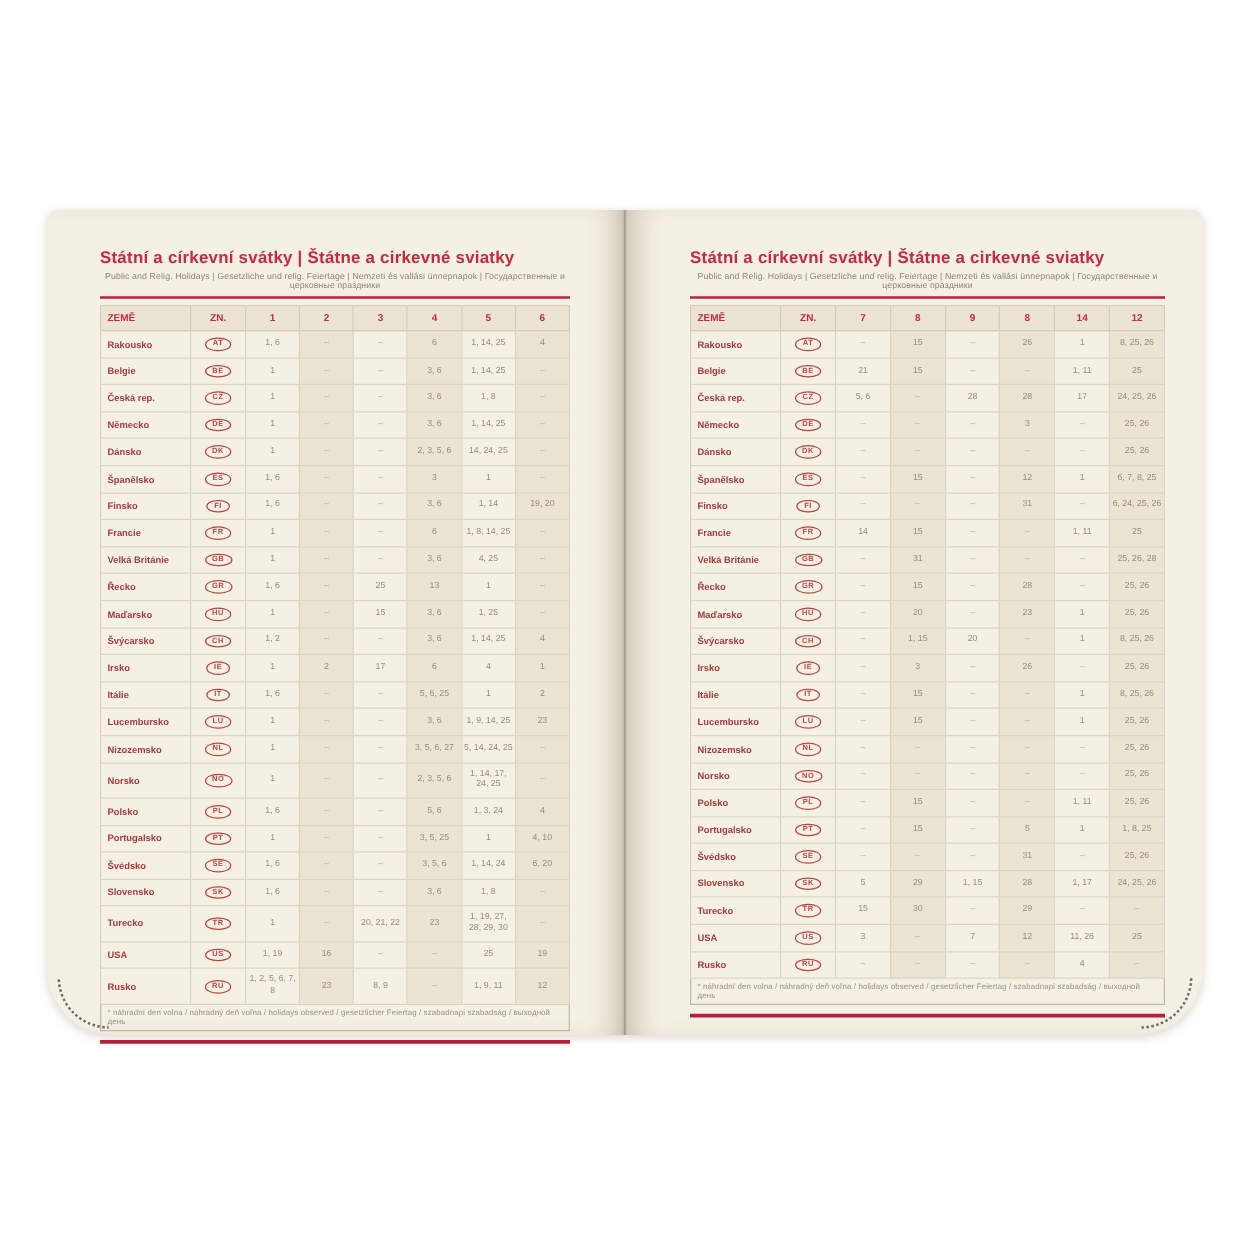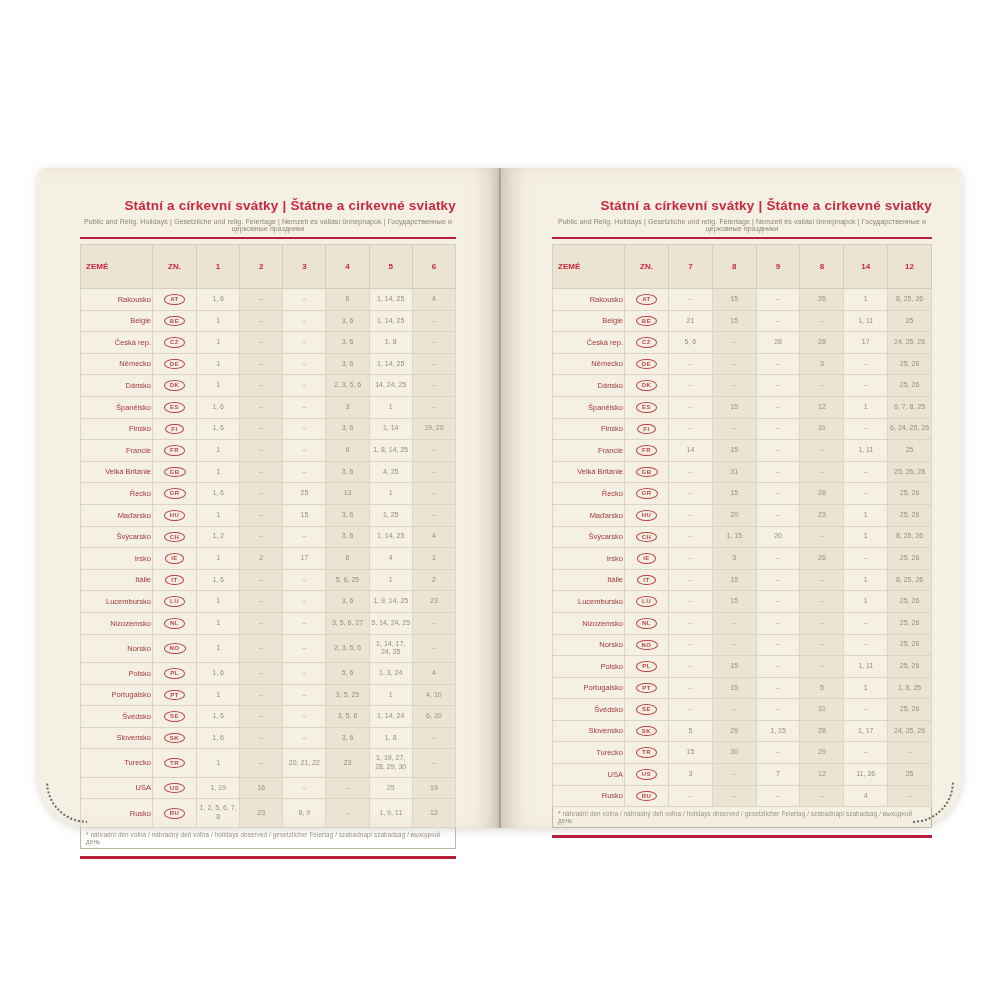--- a/index.html
+++ b/index.html
@@ -5,33 +5,33 @@
   html,body{margin:0;padding:0;background:#ffffff;width:1000px;height:1000px;overflow:hidden;
     font-family:"Liberation Sans", sans-serif;}
   .spread{position:absolute;left:38px;top:168px;width:924px;height:660px;display:flex;}
   .page{width:462px;height:660px;background:#f5f0e4;position:relative;box-sizing:border-box;
     box-shadow:0 2px 8px rgba(120,105,80,.25);}
   .page.left{border-radius:8px 0 0 52px;padding:30px 44px 0 42px;
     box-shadow:0 2px 8px rgba(120,105,80,.25), inset -20px 0 26px -16px rgba(95,80,55,.38);}
   .page.right{border-radius:0 8px 52px 0;padding:30px 30px 0 52px;
     box-shadow:0 2px 8px rgba(120,105,80,.25), inset 20px 0 26px -16px rgba(95,80,55,.38);}
   .gutter{position:absolute;left:461px;top:0;width:2px;height:660px;background:rgba(80,65,45,.25);}
-  h1.ptitle{margin:0 0 5px 0;text-align:right;font-size:13.5px;font-weight:bold;
+  h1.ptitle{margin:0 0 5px 0;text-align:left;font-size:13.5px;font-weight:bold;
     color:#c9283f;letter-spacing:.2px;}
   .subtitle{text-align:center;font-size:7px;color:#8d8477;margin-bottom:5px;letter-spacing:.1px;}
   .redrule{height:2px;background:#b81f3d;margin-bottom:5px;}
   table.hol{width:100%;border-collapse:collapse;table-layout:fixed;
     border:1px solid #c2b8a2;}
   col.c-country{width:72px;} col.c-code{width:44px;}
   th{font-size:8px;color:#c9283f;font-weight:bold;background:#ebe4d2;
-    border:1px solid #d6cdb9;padding:17px 2px;}
+    border:1px solid #d6cdb9;padding:5px 2px;}
   th.c-country{text-align:left;padding-left:5px;}
   td{border:1px solid #ddd5c2;font-size:7px;text-align:center;padding:5px 1px;
     color:#9a8c7a;line-height:1.25;}
-  td.t-country{text-align:right;padding-left:5px;font-weight:normal;color:#a63b3d;font-size:7.5px;}
+  td.t-country{text-align:left;padding-left:5px;font-weight:bold;color:#a63b3d;font-size:7.5px;}
   td.shade, th.shade{background:#ebe4d2;}
   td.dash{color:#b3a795;}
   .oval{display:inline-block;border:1px solid #bb4343;border-radius:50%;
     color:#bb4343;font-size:6px;font-weight:bold;padding:1px 5px;letter-spacing:.5px;line-height:1.1;}
   .footnote{border:1px solid #c2b8a2;border-top:none;font-size:6.3px;color:#9a9184;
     padding:3px 5px;letter-spacing:.1px;}
   .bottomrule{height:3px;background:#b81f3d;margin-top:7px;}
   .corner-arc{position:absolute;width:78px;height:78px;border:2px dotted #6b6b6b;
     border-radius:50%;border-color:transparent;}
   .corner-arc.bl{left:8px;bottom:5px;border-left-color:#6b6b6b;transform:rotate(-45deg);}

